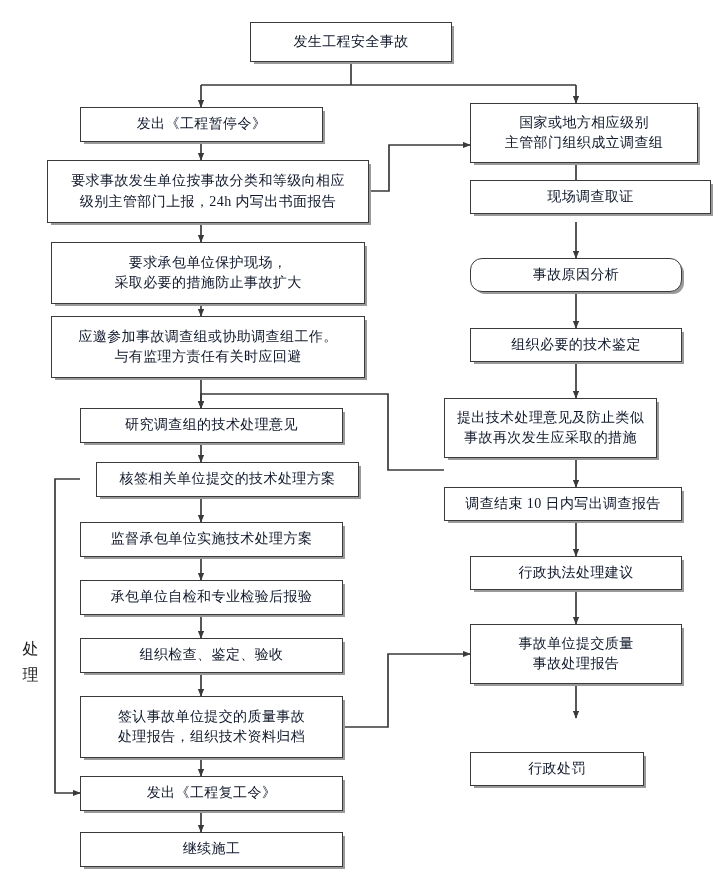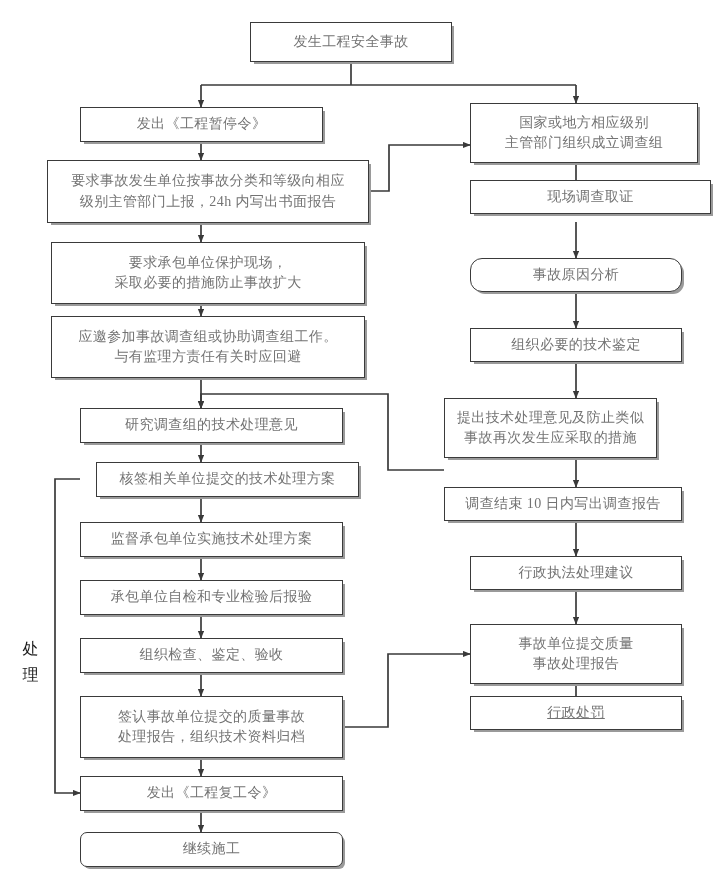--- a/index.html
+++ b/index.html
@@ -26,21 +26,21 @@
   .node {
     position: absolute;
     box-sizing: border-box;
     background: #ffffff;
     border: 1px solid #3a3a3a;
     box-shadow: 3px 3px 0 -1px #9a9a9a;
     display: flex;
     align-items: center;
     justify-content: center;
     text-align: center;
-    color: #737373;
+    color: #0f172a;
     line-height: 1.45;
     letter-spacing: 0.4px;
   }
   .node .lbl {
     display: block;
     white-space: pre-line;
     font-size: 14px;
   }
   .side-label {
     position: absolute;
@@ -162,21 +162,21 @@
 
   <div class="node" style="left:80px; top:696px; width:263px; height:62px;">
     <span class="lbl">签认事故单位提交的质量事故
 处理报告，组织技术资料归档</span>
     </div>
 
   <div class="node" style="left:80px; top:776px; width:263px; height:35px;">
     <span class="lbl">发出《工程复工令》</span>
     </div>
 
-  <div class="node" style="left:80px; top:832px; width:263px; height:35px;border-radius:7px;">
+  <div class="node" style="left:80px; top:832px; width:263px; height:35px;">
     <span class="lbl">继续施工</span>
     </div>
 
   <div class="node" style="left:470px; top:103px; width:228px; height:60px;">
     <span class="lbl">国家或地方相应级别
 主管部门组织成立调查组</span>
     </div>
 
   <div class="node" style="left:470px; top:180px; width:241px; height:34px;">
     <span class="lbl">现场调查取证</span>
@@ -201,17 +201,17 @@
 
   <div class="node" style="left:470px; top:556px; width:212px; height:34px;">
     <span class="lbl">行政执法处理建议</span>
     </div>
 
   <div class="node" style="left:470px; top:624px; width:212px; height:60px;">
     <span class="lbl">事故单位提交质量
 事故处理报告</span>
     </div>
 
-  <div class="node" style="left:470px; top:696px; width:212px; height:34px;text-decoration:underline;">
+  <div class="node" style="left:470px; top:752px; width:174px; height:34px;">
     <span class="lbl">行政处罚</span>
     </div>
 
 </div>
 
 </body></html>

